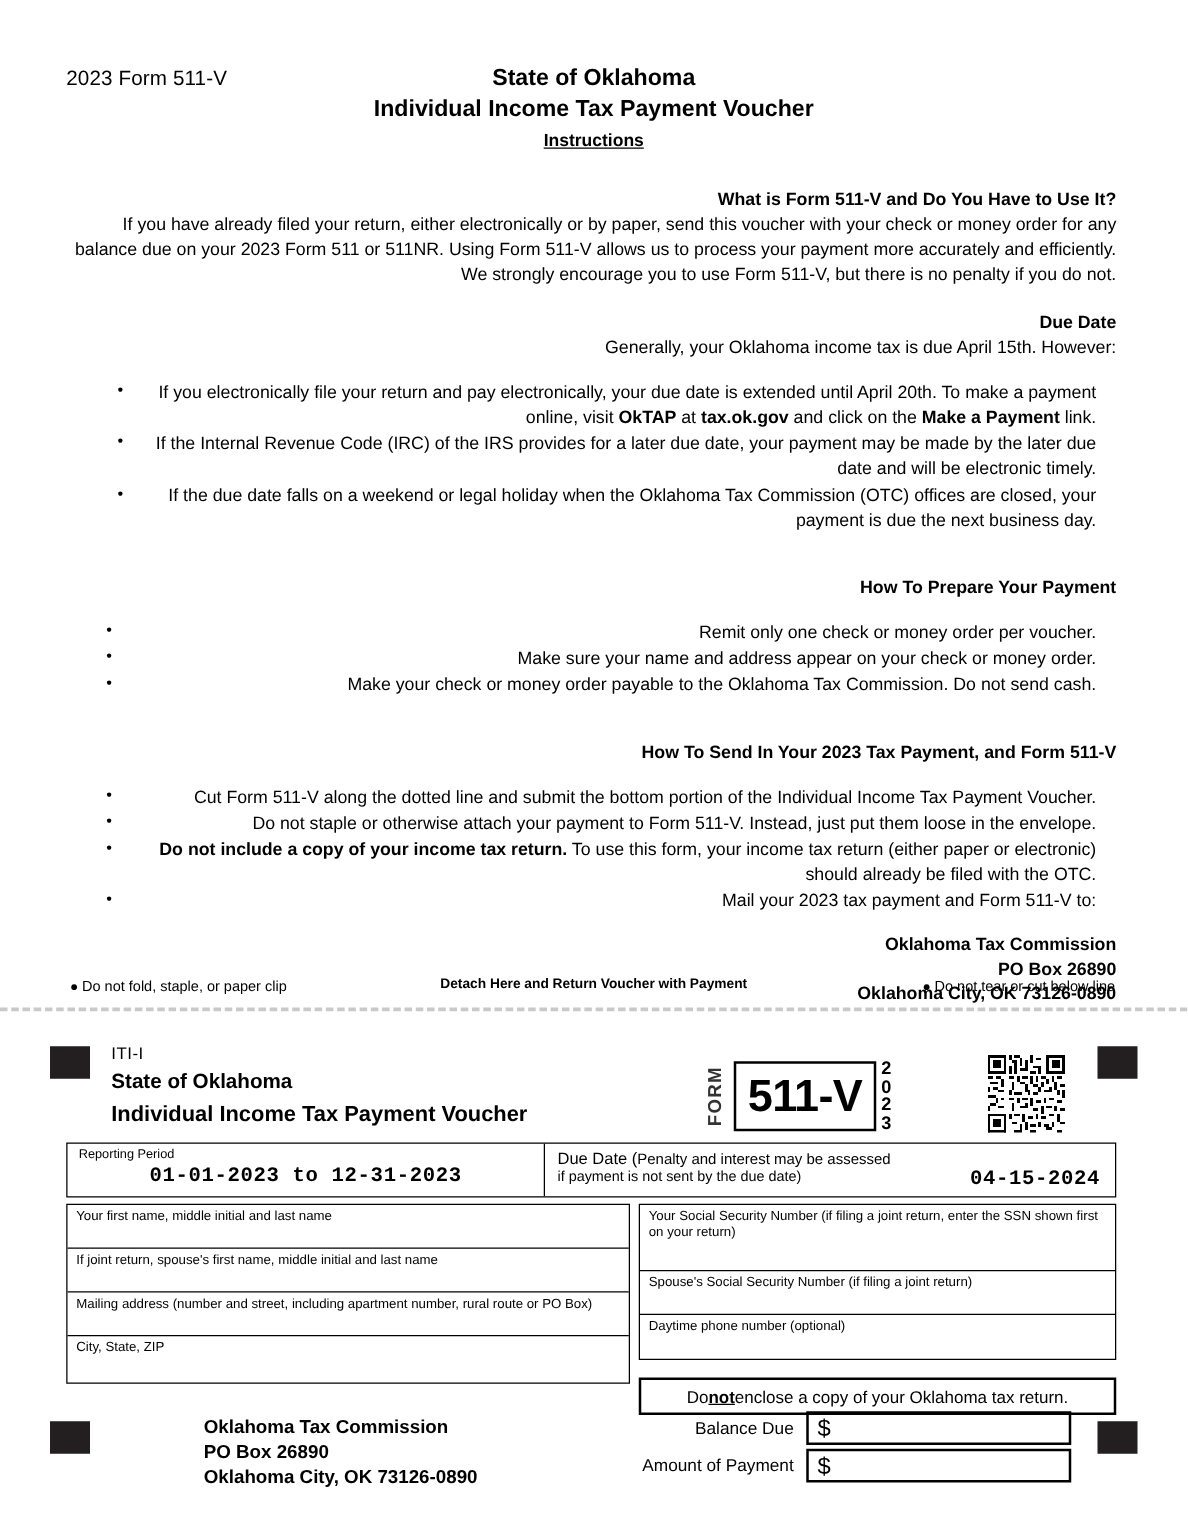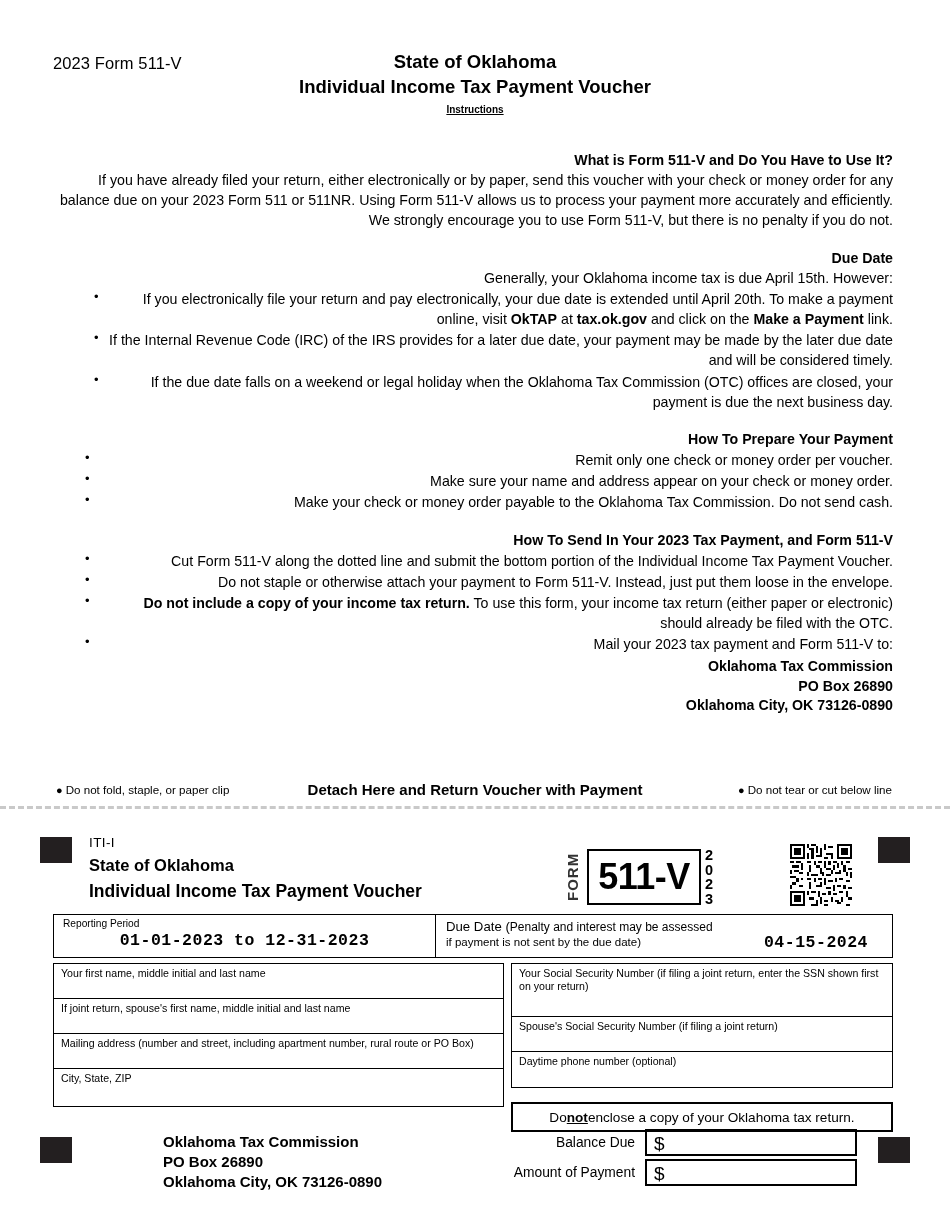--- a/index.html
+++ b/index.html
@@ -22,33 +22,33 @@
   
   .top-head { position: absolute; left: 0; top: 50px; width: 950px; }
   .form-ref {
     position: absolute; left: 53px; top: 4px;
     font-size: 16.5px; letter-spacing: .1px;
   }
   .head-center { text-align: center; }
   .head-l1 { font-size: 18.5px; font-weight: bold; line-height: 1.25; }
   .head-l2 { font-size: 18.5px; font-weight: bold; line-height: 1.3; margin-top: 2px; }
   .head-l3 {
-    font-size: 10px; font-weight: bold; text-decoration: underline;
+    font-size: 14px; font-weight: bold; text-decoration: underline;
     margin-top: 5px;
   }
 
   
   .instructions {
     position: absolute; left: 53px; top: 150px; width: 840px;
     font-size: 14.2px; line-height: 1.42; text-align: right;
   }
   .sec-title { font-weight: bold; font-size: 14.2px; }
   .para { margin-top: 0px; }
   .sec-gap { height: 17px; }
-  ul.blist { list-style: none; margin: 0; padding: 0; }
+  ul.blist { list-style: none; margin: 16px; padding: 0; }
   ul.blist > li {
     position: relative;
     padding-left: 16px;
     margin-top: 1px;
   }
   ul.blist > li::before {
     content: "\2022";
     position: absolute; left: 2px; top: -1px;
     font-size: 13px;
   }
@@ -68,21 +68,21 @@
     position: absolute; left: 56px; top: 2px;
     font-size: 11.6px;
   }
   .detach-right {
     position: absolute; right: 58px; top: 2px;
     font-size: 11.6px;
   }
   .dot-mark { font-size: 11px; margin-right: 3px; }
   .detach-center {
     position: absolute; left: 0; top: 0; width: 950px;
-    text-align: center; font-size: 15px; font-weight: bold;
+    text-align: center; font-size: 11px; font-weight: bold;
   }
   .dash-line {
     position: absolute; left: 0; top: 806px; width: 950px;
     border-top: 3px dashed #c9c9c9;
   }
 
   
   .voucher { position: absolute; left: 0; top: 822px; width: 950px; }
 
   .regmark { position: absolute; background: #231f20; }
@@ -133,21 +133,21 @@
   .period-val {
     position: absolute; left: 0; right: 0; top: 16px;
     text-align: center;
     font-family: "Liberation Mono", monospace;
     font-size: 16.5px; font-weight: bold; letter-spacing: .5px;
   }
   .due-lab-big { position: absolute; left: 10px; top: 4px; font-size: 13.2px; }
   .due-lab-small { font-size: 12px; }
   .due-lab-l2 { position: absolute; left: 10px; top: 21px; font-size: 11.5px; }
   .due-val {
-    position: absolute; right: 24px; top: 18px;
+    position: absolute; right: 12px; top: 18px;
     font-family: "Liberation Mono", monospace;
     font-size: 16.5px; font-weight: bold; letter-spacing: .5px;
   }
 
   
   .fields-left {
     position: absolute; left: 53px; top: 141px;
     width: 451px; box-sizing: border-box;
     border: 1.6px solid #000;
   }
@@ -214,21 +214,21 @@
   <div class="instructions">
 
     <div class="sec-title">What is Form 511-V and Do You Have to Use It?</div>
     <div class="para">If you have already filed your return, either electronically or by paper, send this voucher with your check or money order for any balance due on your 2023 Form 511 or 511NR. Using Form 511-V allows us to process your payment more accurately and efficiently. We strongly encourage you to use Form 511-V, but there is no penalty if you do not.</div>
 
     <div class="sec-gap"></div>
     <div class="sec-title">Due Date</div>
     <div class="para">Generally, your Oklahoma income tax is due April 15th. However:</div>
     <ul class="blist indent">
       <li><span>If you electronically file your return and pay electronically, your due date is extended until April 20th. To make a payment online, visit </span><b class="bd">OkTAP</b><span> at </span><b class="bd">tax.ok.gov</b><span> and click on the </span><b class="bd">Make a Payment</b><span> link.</span></li>
-      <li>If the Internal Revenue Code (IRC) of the IRS provides for a later due date, your payment may be made by the later due date and will be considered timely.</li>
+      <li>If the Internal Revenue Code (IRC) of the IRS provides for a later due date, your payment may be made by the later due date and will be electronic timely.</li>
       <li>If the due date falls on a weekend or legal holiday when the Oklahoma Tax Commission (OTC) offices are closed, your payment is due the next business day.</li>
     </ul>
 
     <div class="sec-gap"></div>
     <div class="sec-title">How To Prepare Your Payment</div>
     <ul class="blist indent2">
       <li>Remit only one check or money order per voucher.</li>
       <li>Make sure your name and address appear on your check or money order.</li>
       <li>Make your check or money order payable to the Oklahoma Tax Commission. Do not send cash.</li>
     </ul>

